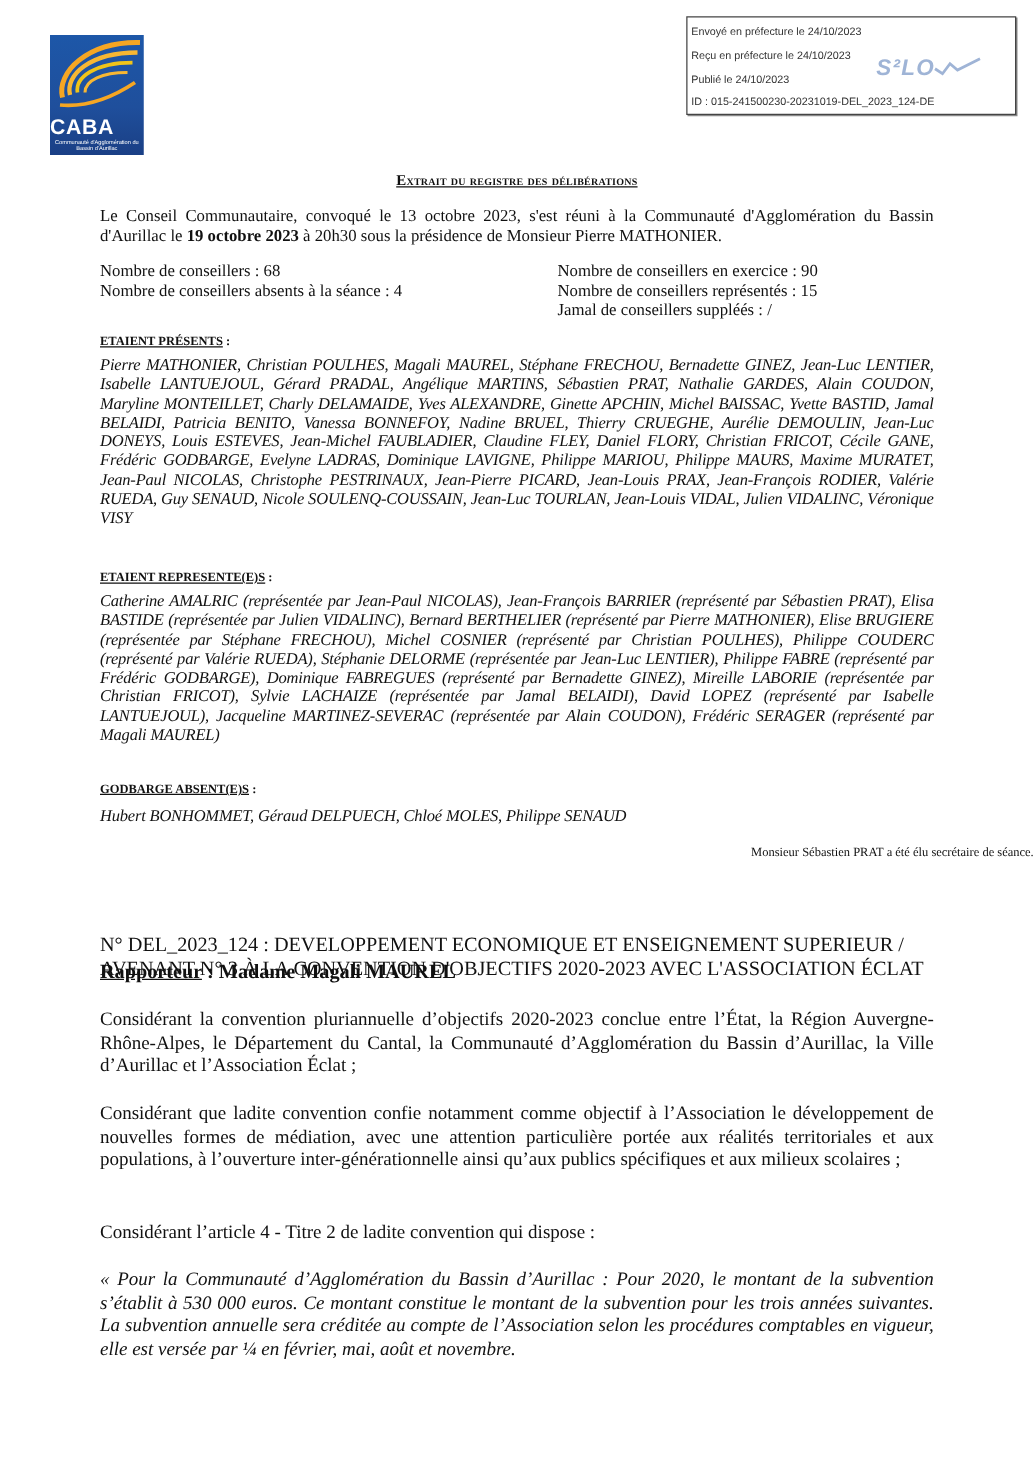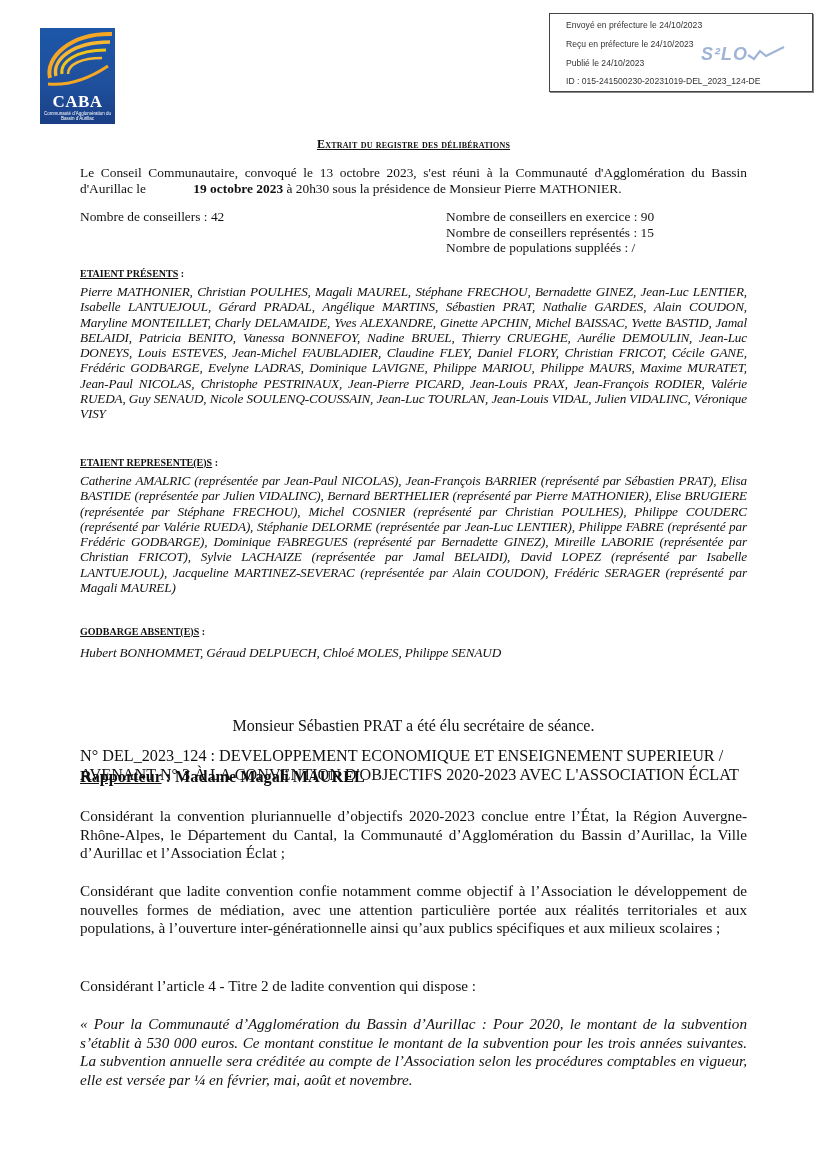--- a/index.html
+++ b/index.html
@@ -1,42 +1,42 @@
 <!DOCTYPE html>
 <html><head>
 <meta charset="utf-8">
 <style>
   html, body { margin: 0; padding: 0; background: #ffffff; }
   body { width: 827px; height: 1170px; position: relative; overflow: hidden; color: #111; font-family: "Liberation Serif", "DejaVu Serif", serif; }
   .logo { position: absolute; left: 40px; top: 28px; width: 75px; height: 96px; background: linear-gradient(180deg, #1d57a8 0%, #1f4f9c 60%, #1a3f85 100%); overflow: hidden; }
   .logo svg { position: absolute; left: 0; top: 0; }
-  .logo .caba { position: absolute; left: 0; right: 0; top: 64px; text-align: center; color: #fff; font-family: Liberation Serif, serif; font-weight: bold; font-size: 17px; letter-spacing: 0.5px; }
+  .logo .caba { position: absolute; left: 0; right: 0; top: 64px; text-align: left; color: #fff; font-family: Liberation Sans, sans-serif; font-weight: bold; font-size: 17px; letter-spacing: 0.5px; }
   .logo .sub { position: absolute; left: 2px; right: 2px; top: 83px; text-align: center; color: #fff; font-family: "Liberation Sans", sans-serif; font-size: 4.5px; line-height: 5px; }
 
   .stamp { position: absolute; left: 549px; top: 13px; width: 262px; height: 77px; border: 1px solid #444; box-shadow: 1px 1px 0 #888; font-family: "Liberation Sans", sans-serif; font-size: 8.6px; color: #333; }
-  .stamp .line { position: absolute; left: 16px; white-space: nowrap; }
+  .stamp .line { position: absolute; left: 3px; white-space: nowrap; }
   .slo-mark { position: absolute; left: 151px; top: 30px; font-family: "Liberation Sans", sans-serif; font-weight: bold; font-style: italic; font-size: 18px; color: #9fb4d6; letter-spacing: 1px; }
   .slo-arrow { position: absolute; left: 196px; top: 31px; }
 
   .title { position: absolute; left: 0; right: 0; top: 137px; text-align: center; font-weight: bold; font-size: 12px; text-decoration: underline; font-variant: small-caps; letter-spacing: 0.2px; }
 
   .p { position: absolute; left: 80px; width: 667px; font-size: 13.4px; line-height: 16px; text-align: justify; }
   .intro { top: 165px; }
-  .intro b { font-weight: bold; margin-left: 44px; }
+  .intro b { font-weight: bold; }
 
   .counts { position: absolute; left: 80px; top: 209px; width: 667px; font-size: 13.4px; line-height: 15.5px; }
   .counts .col { position: absolute; top: 0; }
   .counts .c1 { left: 0; }
   .counts .c2 { left: 366px; }
 
   .sec-head { position: absolute; left: 80px; font-weight: bold; font-size: 10px; }
   .sec-head u { text-decoration: underline; }
   .names { position: absolute; left: 80px; width: 667px; font-family: "Liberation Serif", serif; font-size: 13.2px; line-height: 15.3px; text-align: justify; letter-spacing: -0.15px; font-style: italic; }
 
-  .secretary { position: absolute; left: 0; right: 0; top: 677px; text-align: center; font-size: 16px; margin-top: 40px; }
+  .secretary { position: absolute; left: 0; right: 0; top: 677px; text-align: right; font-size: 10px; }
 
   .del-title { position: absolute; left: 80px; top: 711px; width: 667px; font-weight: normal; font-size: 16.2px; line-height: 19px; margin-top: 36px; }
   .rapp { position: absolute; left: 80px; top: 768px; font-weight: bold; font-size: 16.2px; }
   .rapp u { }
 
   .body-p { position: absolute; left: 80px; width: 667px; font-size: 15.2px; line-height: 18.6px; text-align: justify; }
   .quote { font-style: italic; }
 </style>
 </head>
 <body>
@@ -65,26 +65,27 @@
 </div>
 
 <div class="title">Extrait du registre des délibérations</div>
 
 <div class="p intro">
   <span>Le Conseil Communautaire, convoqué le 13 octobre 2023, s'est réuni à la Communauté d'Agglomération du Bassin d'Aurillac le </span><b>19 octobre 2023</b><span> à 20h30 sous la présidence de Monsieur Pierre MATHONIER.</span>
 </div>
 
 <div class="counts">
   <div class="col c1">
-    <div>Nombre de conseillers : 42</div>
+    <div>Nombre de conseillers : 68</div>
+    <div>Nombre de conseillers absents à la séance : 4</div>
   </div>
   <div class="col c2">
     <div>Nombre de conseillers en exercice : 90</div>
     <div>Nombre de conseillers représentés : 15</div>
-    <div>Nombre de populations suppléés : /</div>
+    <div>Jamal de conseillers suppléés : /</div>
   </div>
 </div>
 
 <div class="sec-head" style="top:268px"><u>ETAIENT PRÉSENTS</u><span> :</span></div>
 <div class="names" style="top:284px">Pierre MATHONIER, Christian POULHES, Magali MAUREL, Stéphane FRECHOU, Bernadette GINEZ, Jean-Luc LENTIER, Isabelle LANTUEJOUL, Gérard PRADAL, Angélique MARTINS, Sébastien PRAT, Nathalie GARDES, Alain COUDON, Maryline MONTEILLET, Charly DELAMAIDE, Yves ALEXANDRE, Ginette APCHIN, Michel BAISSAC, Yvette BASTID, Jamal BELAIDI, Patricia BENITO, Vanessa BONNEFOY, Nadine BRUEL, Thierry CRUEGHE, Aurélie DEMOULIN, Jean-Luc DONEYS, Louis ESTEVES, Jean-Michel FAUBLADIER, Claudine FLEY, Daniel FLORY, Christian FRICOT, Cécile GANE, Frédéric GODBARGE, Evelyne LADRAS, Dominique LAVIGNE, Philippe MARIOU, Philippe MAURS, Maxime MURATET, Jean-Paul NICOLAS, Christophe PESTRINAUX, Jean-Pierre PICARD, Jean-Louis PRAX, Jean-François RODIER, Valérie RUEDA, Guy SENAUD, Nicole SOULENQ-COUSSAIN, Jean-Luc TOURLAN, Jean-Louis VIDAL, Julien VIDALINC, Véronique VISY</div>
 
 <div class="sec-head" style="top:457px"><u>ETAIENT REPRESENTE(E)S</u><span> :</span></div>
 <div class="names" style="top:473px">Catherine AMALRIC (représentée par Jean-Paul NICOLAS), Jean-François BARRIER (représenté par Sébastien PRAT), Elisa BASTIDE (représentée par Julien VIDALINC), Bernard BERTHELIER (représenté par Pierre MATHONIER), Elise BRUGIERE (représentée par Stéphane FRECHOU), Michel COSNIER (représenté par Christian POULHES), Philippe COUDERC (représenté par Valérie RUEDA), Stéphanie DELORME (représentée par Jean-Luc LENTIER), Philippe FABRE (représenté par Frédéric GODBARGE), Dominique FABREGUES (représenté par Bernadette GINEZ), Mireille LABORIE (représentée par Christian FRICOT), Sylvie LACHAIZE (représentée par Jamal BELAIDI), David LOPEZ (représenté par Isabelle LANTUEJOUL), Jacqueline MARTINEZ-SEVERAC (représentée par Alain COUDON), Frédéric SERAGER (représenté par Magali MAUREL)</div>
 
 <div class="sec-head" style="top:626px"><u>GODBARGE ABSENT(E)S</u><span> :</span></div>

